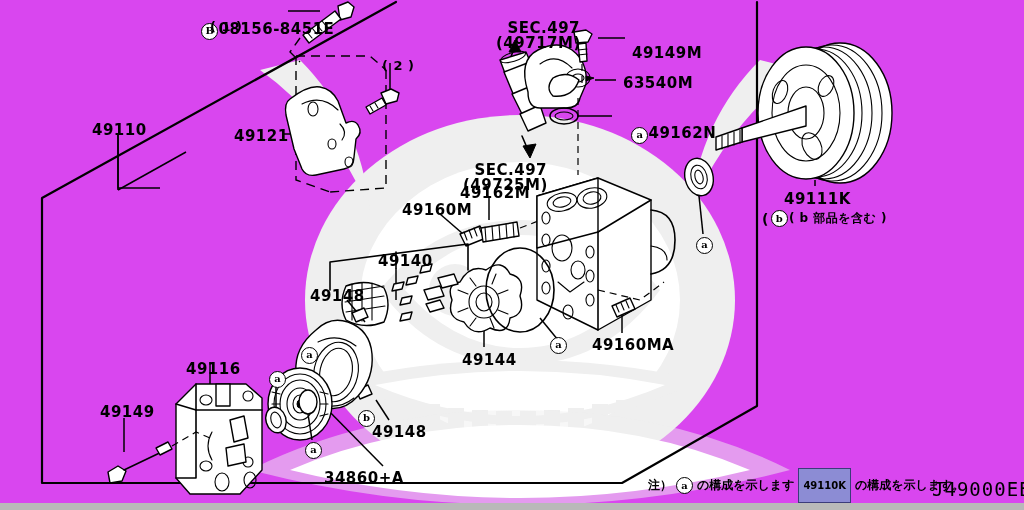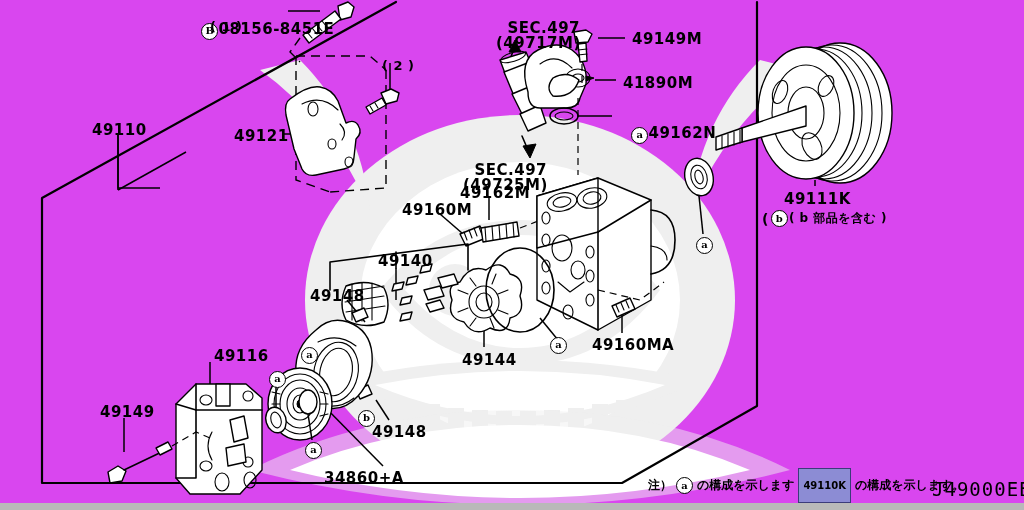--- a/index.html
+++ b/index.html
@@ -400,39 +400,39 @@
 <div class="lbl" style="left:92px;top:121px;">49110</div>
 <div class="lbl" style="left:234px;top:127px;">49121</div>
 
 <div class="lbl two" style="left:496px;top:6px;">
   <span>SEC.497</span><br><span>(49717M)</span>
 </div>
 <div class="lbl two" style="left:463px;top:148px;">
   <span>SEC.497</span><br><span>(49725M)</span>
 </div>
 
-<div class="lbl" style="left:632px;top:30px;">49149M</div>
-<div class="lbl" style="left:623px;top:74px;">41890M</div>
+<div class="lbl" style="left:632px;top:44px;">49149M</div>
+<div class="lbl" style="left:623px;top:74px;">63540M</div>
 <div class="lbl" style="left:620px;top:106px;">
   <span class="circ">a</span><span>49162N</span>
 </div>
 
 <div class="lbl" style="left:460px;top:184px;">49162M</div>
 <div class="lbl" style="left:402px;top:201px;">49160M</div>
 
 <div class="lbl" style="left:784px;top:190px;text-align:right;">49111K</div>
 <div class="lbl" style="left:762px;top:210px;display:flex;align-items:center;gap:2px;">
   <span style="font-size:14px;">(</span><span class="circ">b</span><span class="jp" style="margin-left:-1px;">( b 部品を含む )</span>
 </div>
 
 <div class="lbl" style="left:378px;top:252px;text-align:center;">49140</div>
 <div class="lbl" style="left:310px;top:287px;">49148</div>
 <div class="lbl" style="left:462px;top:351px;">49144</div>
 <div class="lbl" style="left:592px;top:336px;">49160MA</div>
-<div class="lbl" style="left:186px;top:347px;margin-left:28px;">49116</div>
+<div class="lbl" style="left:186px;top:360px;">49116</div>
 <div class="lbl" style="left:100px;top:403px;">49149</div>
 <div class="lbl" style="left:372px;top:423px;">49148</div>
 <div class="lbl" style="left:324px;top:469px;">34860+A</div>
 
 <div style="position:absolute;left:550px;top:333px;"><span class="circ">a</span></div>
 <div style="position:absolute;left:696px;top:233px;"><span class="circ">a</span></div>
 <div style="position:absolute;left:269px;top:367px;"><span class="circ">a</span></div>
 <div style="position:absolute;left:305px;top:438px;"><span class="circ">a</span></div>
 <div style="position:absolute;left:301px;top:343px;"><span class="circ">a</span></div>
 <div style="position:absolute;left:358px;top:406px;"><span class="circ">b</span></div>

